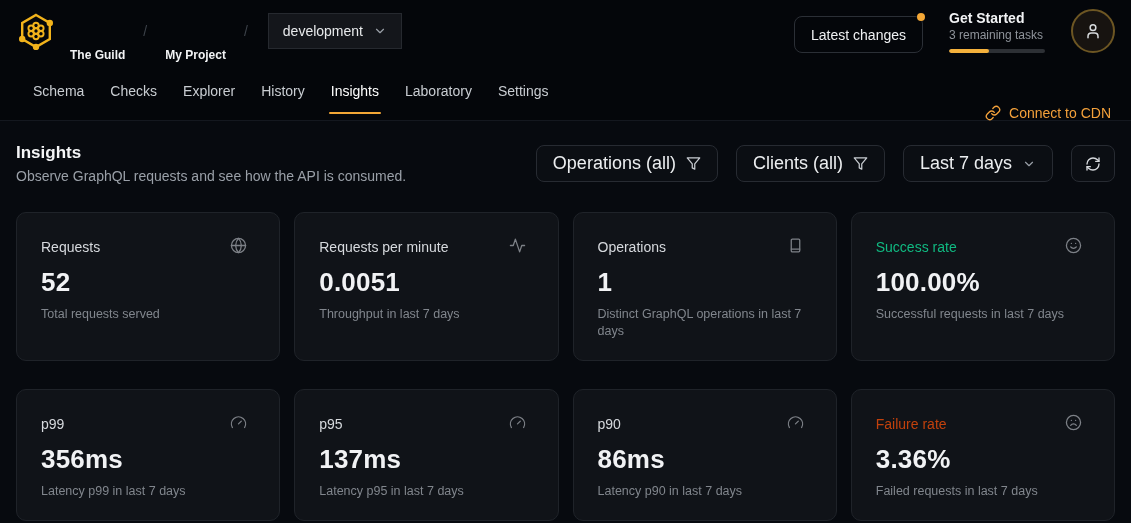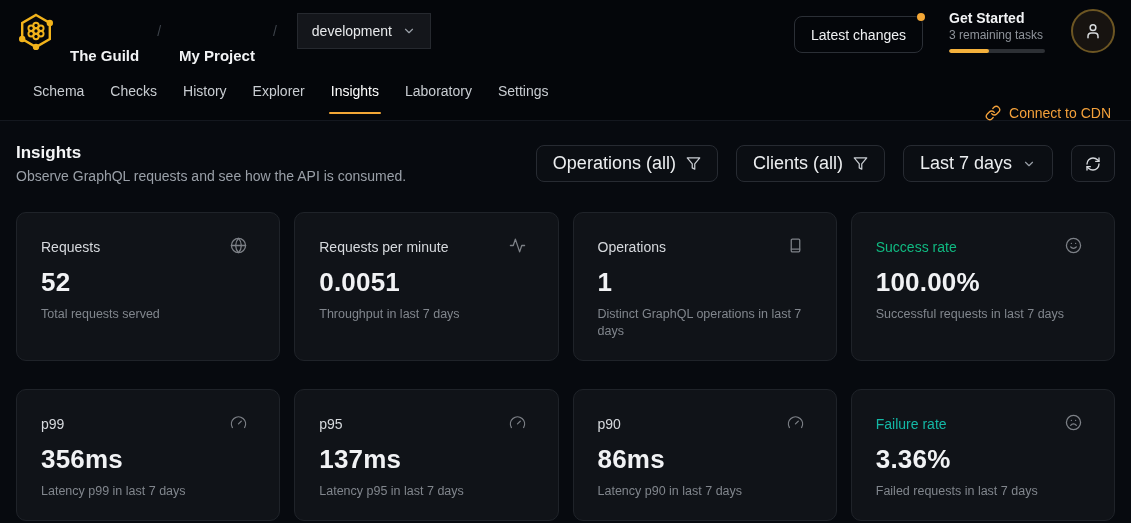--- a/index.html
+++ b/index.html
@@ -11,21 +11,21 @@
     -webkit-font-smoothing:antialiased;
   }
   svg { display:block; }
 
   
   .header {
     height:62px; display:flex; align-items:center;
     padding:0 16px; gap:10px; background:#04060a;
   }
   .logo { width:40px; height:40px; display:flex; align-items:center; justify-content:center; cursor:pointer; }
-  .crumb { font-size:15px; font-weight:600; color:#f2f3f5; cursor:pointer; padding:0 4px;margin-top:48px; }
+  .crumb { font-size:12px; font-weight:600; color:#f2f3f5; cursor:pointer; padding:0 4px;margin-top:48px; }
   .crumb-sep { color:#3d424a; font-size:14px; padding:0 4px; }
   .env-btn {
     display:flex; align-items:center; gap:10px;
     background:#14161b; border:1px solid #26292f; border-radius:0;
     height:36px; padding:0 14px; margin-left:6px;
     font-size:14px; color:#e8eaec; cursor:pointer;
   }
   .header-right { margin-left:auto; display:flex; align-items:flex-end; gap:26px; }
   .latest-btn {
     position:relative; background:transparent; border:1px solid #2b2f36;
@@ -90,21 +90,21 @@
     gap:16px 14px; padding:0 16px; margin-top:28px;
   }
   .card {
     background:#101318; border:1px solid #1f2329; border-radius:10px;
     padding:26px 32px 20px 24px; min-height:127px;
   }
   .row1 .card, .card.tall { min-height:143px; }
   .card-head { display:flex; align-items:flex-start; justify-content:space-between; }
   .card-title { font-size:14px; font-weight:500; color:#d6d9dd; }
   .card-title.success { color:#10b981; }
-  .card-title.failure { color:#14b8a6; }
+  .card-title.failure { color:#c2410c; }
   .card-icon { color:#7d8187; margin-top:-2px; }
   .card-value { margin-top:12px; font-size:26px; font-weight:700; color:#f1f2f4; letter-spacing:.2px; }
   .card-desc { margin-top:8px; font-size:12.5px; color:#81868d; line-height:1.35; }
 </style>
 </head>
 <body>
 
 <div class="header">
   <div class="logo">
     <svg width="38" height="38" viewBox="0 0 38 38" fill="none" stroke="#f2b31b" stroke-width="2.4">
@@ -156,22 +156,22 @@
         </svg>
       </span>
     </div>
   </div>
 </div>
 
 <div class="tabbar">
   <div class="tabs">
     <div class="tab">Schema</div>
     <div class="tab">Checks</div>
+    <div class="tab">Explorer</div>
     <div class="tab">History</div>
-    <div class="tab">Explorer</div>
     <div class="tab active">Insights</div>
     <div class="tab">Laboratory</div>
     <div class="tab">Settings</div>
   </div>
   <div class="cdn-link">
     <span>
       <svg width="16" height="16" viewBox="0 0 24 24" fill="none" stroke="#f4a13b" stroke-width="2" stroke-linecap="round" stroke-linejoin="round">
         <path d="M10 13a5 5 0 0 0 7.54.54l3-3a5 5 0 0 0-7.07-7.07l-1.72 1.71"></path>
         <path d="M14 11a5 5 0 0 0-7.54-.54l-3 3a5 5 0 0 0 7.07 7.07l1.71-1.71"></path>
       </svg>

